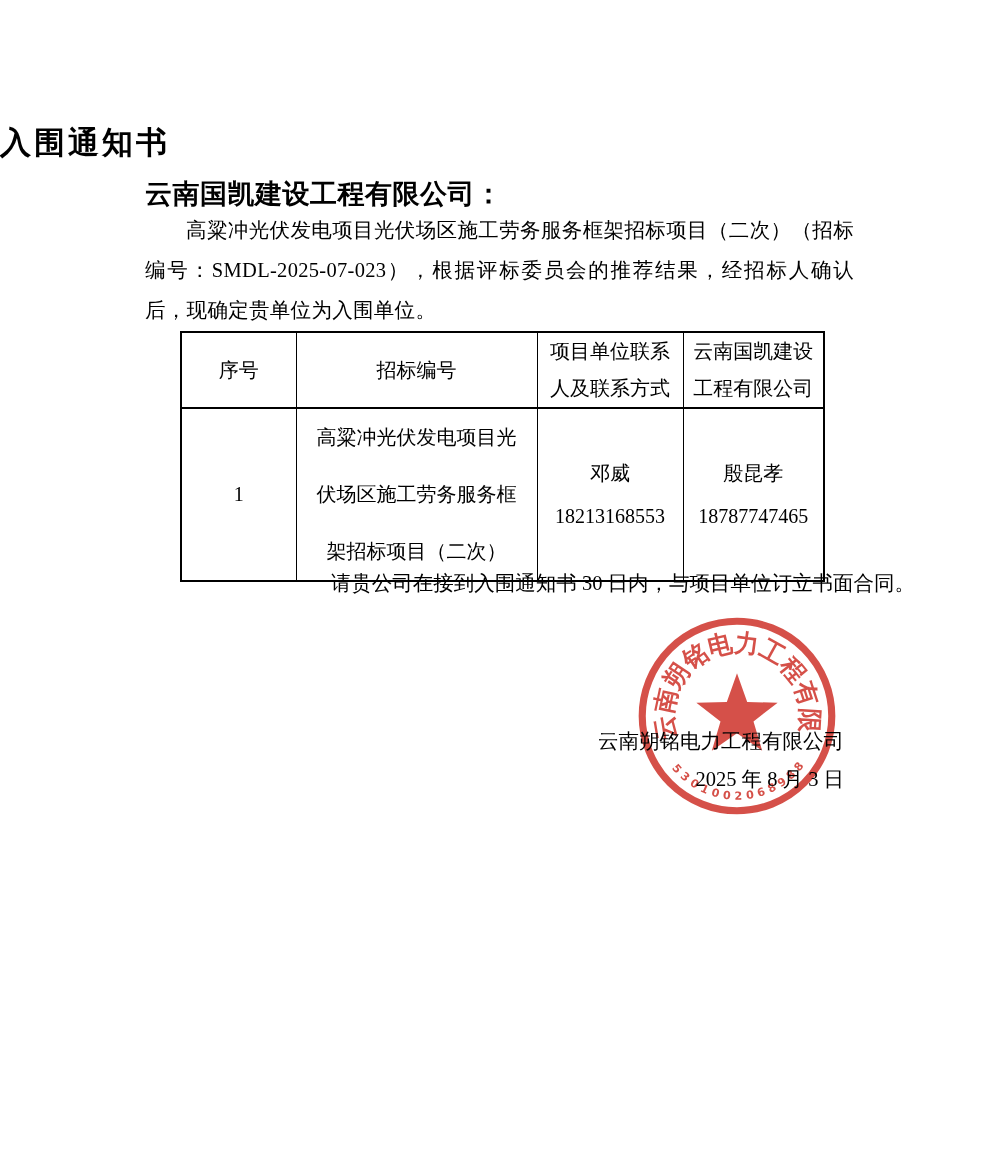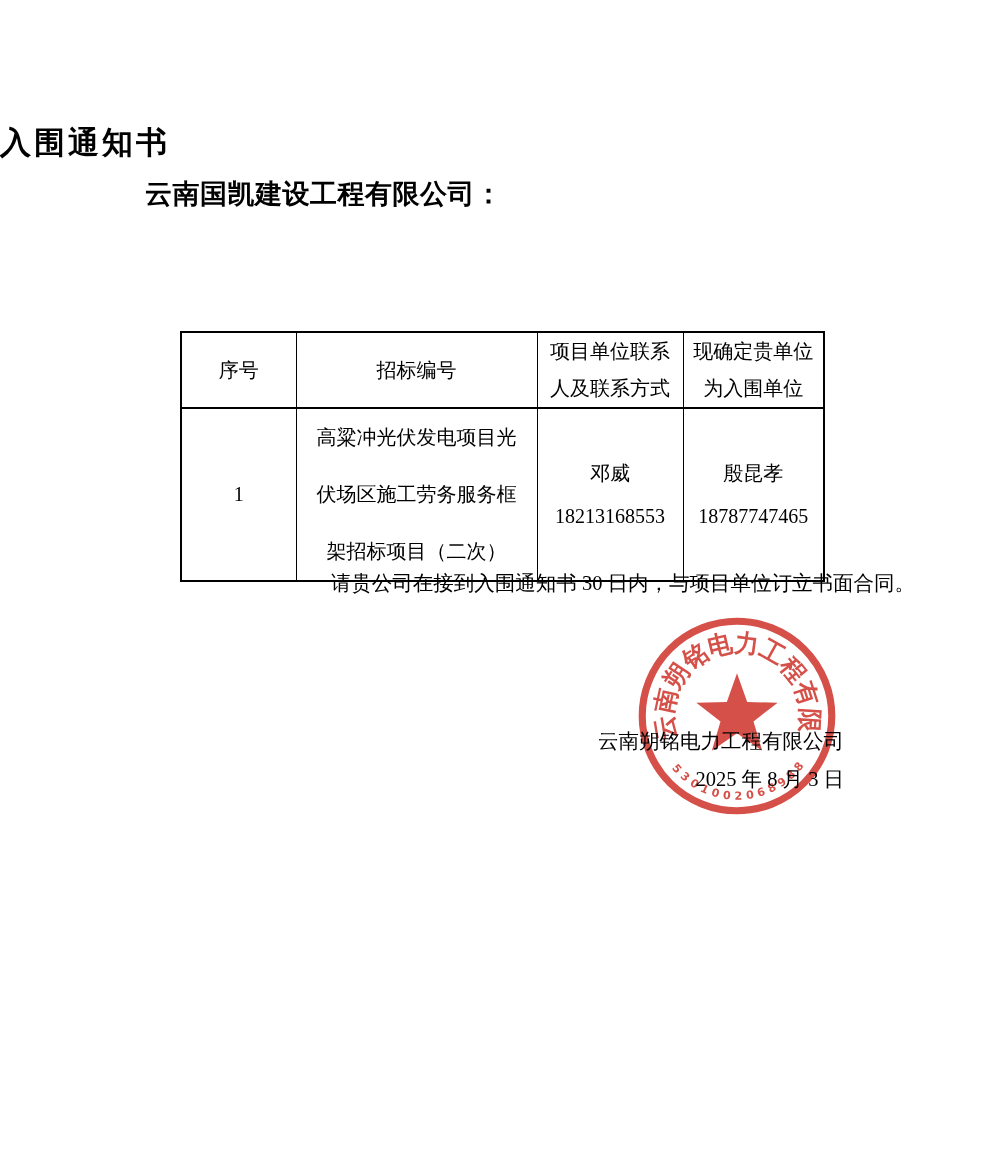--- a/index.html
+++ b/index.html
@@ -105,34 +105,35 @@
 </style>
 </head>
 <body>
 
 <div class="page">
 
   <h1 class="doc-title">入围通知书</h1>
 
   <p class="addressee">云南国凯建设工程有限公司：</p>
 
+  <p class="body-par">高粱冲光伏发电项目光伏场区施工劳务服务框架招标项目（二次）（招标编号：SMDL-2025-07-023），根据评标委员会的推荐结果，经招标人确认后，现确定贵单位为入围单位。</p>
 
   <table class="notice-table">
     <colgroup>
       <col style="width:115px">
         <col style="width:241px">
         <col style="width:146px">
         <col style="width:141px">
     </colgroup>
     <thead>
       <tr>
         <th><span>序号</span></th>
         <th><span>招标编号</span></th>
         <th><span class="hdr-wrap">项目单位联系人及联系方式</span></th>
-        <th><span class="hdr-wrap">现确定贵单位为入围单位</span></th>
+        <th><span class="hdr-wrap">云南国凯建设工程有限公司</span></th>
       </tr>
     </thead>
     <tbody>
       <tr>
         <td>1</td>
         <td class="cell-project-name"><span class="wrap">高粱冲光伏发电项目光伏场区施工劳务服务框架招标项目（二次）</span></td>
         <td class="contact-cell">
           <div>邓威</div>
           <div>18213168553</div>
         </td>

